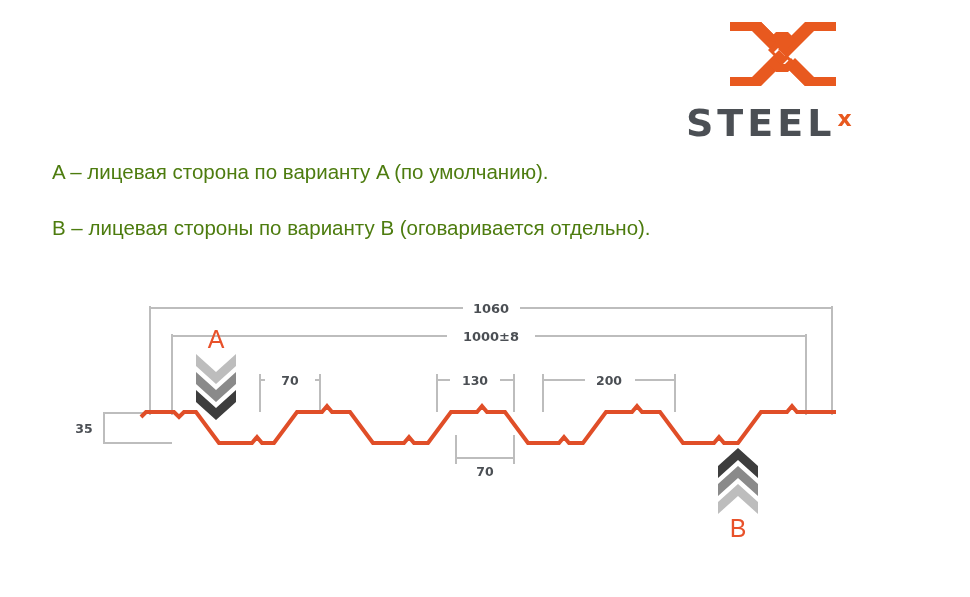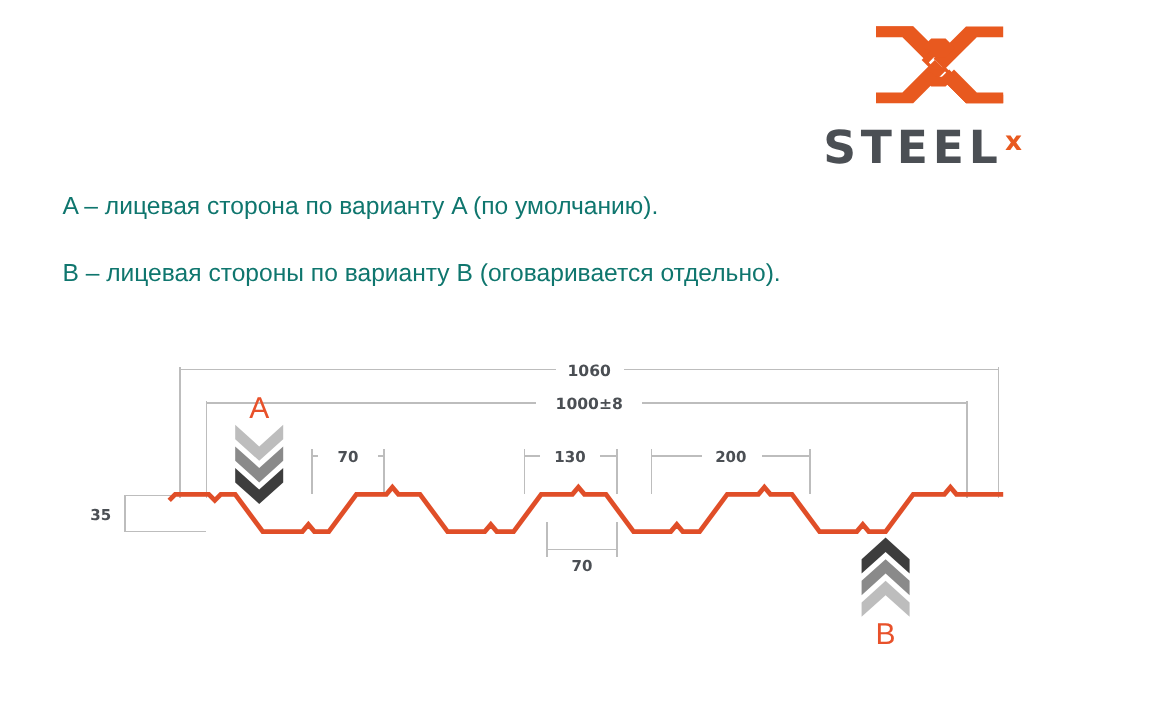--- a/index.html
+++ b/index.html
@@ -60,21 +60,21 @@
     left: 2px;
   }
 
   
   .caption {
     position: absolute;
     left: 52px;
     font-family: "Liberation Sans", sans-serif;
     font-size: 20.5px;
     font-weight: 400;
-    color: #0f766e;
+    color: #4d7c0f;
     white-space: nowrap;
     letter-spacing: 0px;
   }
   #caption-a { top: 160px; }
   #caption-b { top: 216px; }
 
   
   #drawing {
     position: absolute;
     left: 0px;

